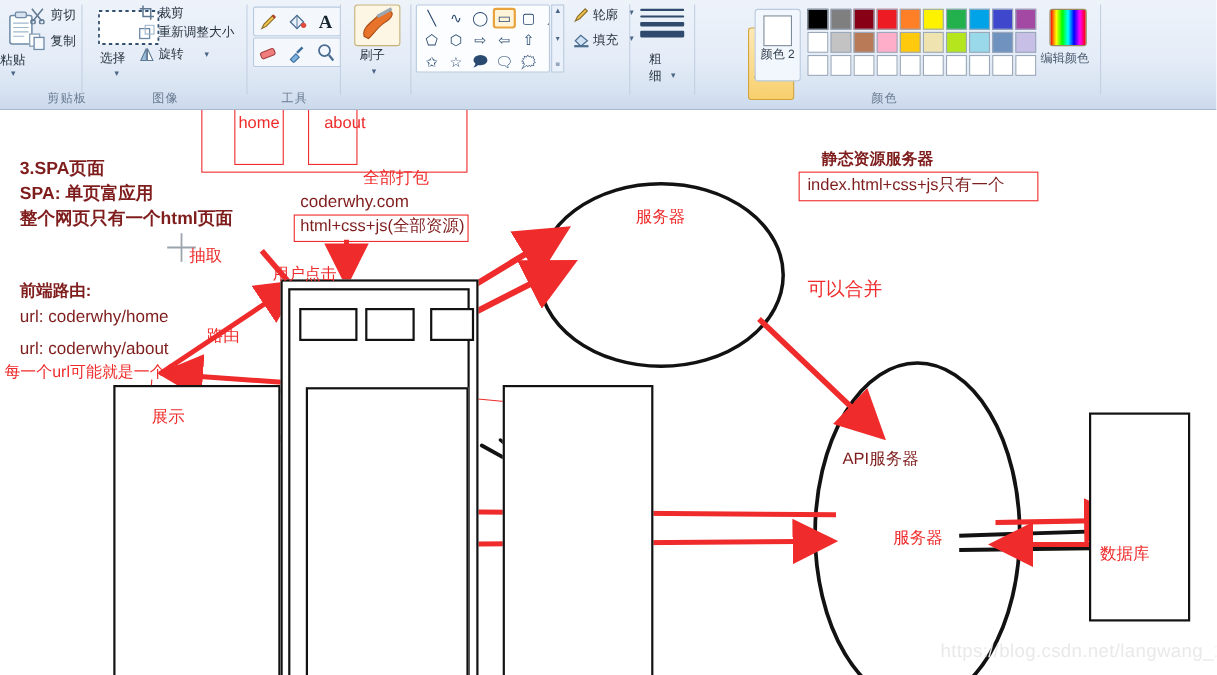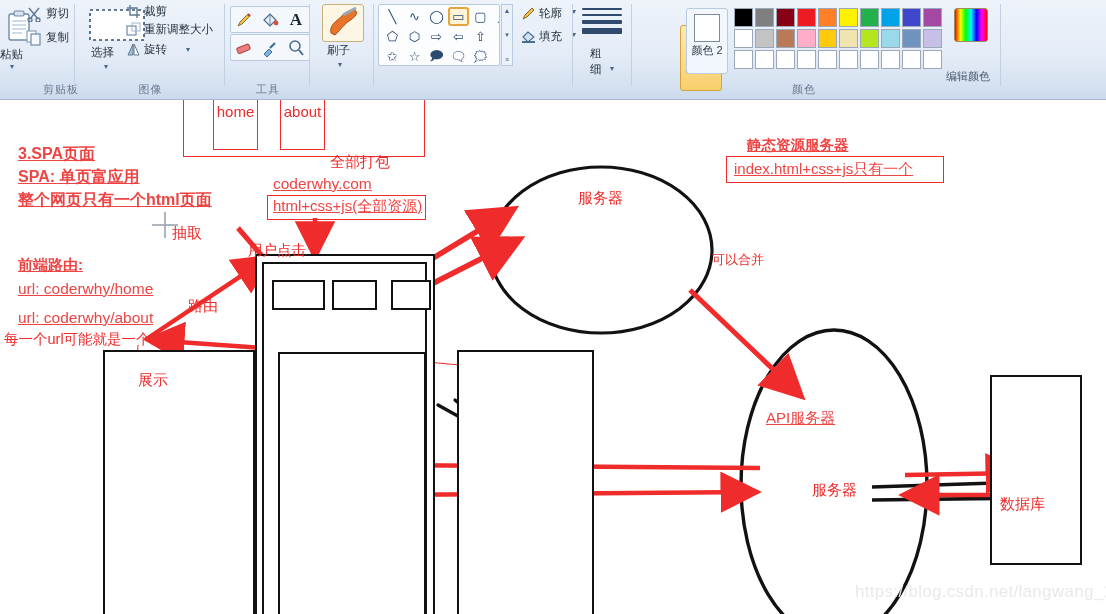--- a/index.html
+++ b/index.html
@@ -66,30 +66,30 @@
   .colcap{position:absolute;left:0;top:35px;width:100%;text-align:center;font-size:11px;color:#4a3a10;line-height:13px;}
   .colcap.plain{color:#33414f;}
 
   .swatches{position:absolute;}
   .sw{position:absolute;width:19px;height:19px;border:1px solid #9aa8ba;box-sizing:border-box;}
   .editcolor{
     position:absolute;width:34px;height:34px;border:1px solid #9a8c5f;border-radius:3px;
     background:linear-gradient(to right,#ff0000,#ffff00,#00ff00,#00ffff,#0000ff,#ff00ff,#ff0000);
     box-sizing:border-box;
   }
-  .editcolor-lbl{position:absolute;font-size:11px;color:#4a5a6e;white-space:nowrap;margin-top:24px;}
+  .editcolor-lbl{position:absolute;font-size:11px;color:#4a5a6e;white-space:nowrap;}
 
   
   .canvas{
     position:absolute;left:0;top:100px;width:1106px;height:514px;background:#ffffff;overflow:hidden;
   }
   .svgroot{position:absolute;left:0;top:0;width:1106px;height:614px;}
 
   .lbl{position:absolute;white-space:nowrap;line-height:1.25;}
-  .lbl.blk{color:#ef4444;text-decoration:underline;}
+  .lbl.blk{color:#7f1d1d;}
   .lbl.red{color:#ef2b2b;}
 
   .rbox{position:absolute;border:1.6px solid #ef2b2b;box-sizing:border-box;background:transparent;}
   .bbox{position:absolute;border:2.5px solid #121212;box-sizing:border-box;background:#fff;}
 
   .navlbl{
     position:absolute;color:#ef2b2b;font-size:15px;
     display:flex;align-items:center;justify-content:center;width:100%;height:100%;
   }
 
@@ -422,21 +422,21 @@
     <div class="bbox" style="left:103px;top:250px;width:152px;height:305px;"></div>
 
     <div class="bbox" style="left:457px;top:250px;width:137px;height:305px;"></div>
 
     <div class="bbox" style="left:990px;top:275px;width:92px;height:190px;"></div>
 
     <div class="rbox" style="left:183px;top:-45px;width:242px;height:102px;"></div>
     <div class="rbox" style="left:213px;top:-28px;width:45px;height:78px;">
       <span class="navlbl">home</span>
     </div>
-    <div class="rbox" style="left:280px;top:-28px;width:45px;height:78px;">
+    <div class="rbox" style="left:280px;top:-28px;width:45px;height:78px;padding-left:11px;">
       <span class="navlbl">about</span>
     </div>
 
     <div class="rbox" style="left:267px;top:95px;width:159px;height:25px;"></div>
     <div class="lbl blk" style="left:273px;top:97px;font-size:15px;">html+css+js(全部资源)</div>
     <div class="lbl blk" style="left:273px;top:74px;font-size:15.5px;">coderwhy.com</div>
 
     <div class="lbl blk" style="left:731px;top:36px;font-size:14.5px;font-weight:600;margin-left:16px;">静态资源服务器</div>
     <div class="rbox" style="left:726px;top:56px;width:218px;height:27px;"></div>
     <div class="lbl blk" style="left:734px;top:60px;font-size:15px;">index.html+css+js只有一个</div>
@@ -448,21 +448,21 @@
     <div class="lbl blk" style="left:18px;top:156px;font-size:15px;font-weight:600;">前端路由:</div>
     <div class="lbl blk" style="left:18px;top:179px;font-size:15.5px;">url: coderwhy/home</div>
     <div class="lbl blk" style="left:18px;top:208px;font-size:15.5px;">url: coderwhy/about</div>
     <div class="lbl red" style="left:4px;top:230px;font-size:14.5px;">每一个url可能就是一个组件</div>
 
     <div class="lbl red" style="left:330px;top:53px;font-size:15px;">全部打包</div>
     <div class="lbl red" style="left:172px;top:124px;font-size:15px;">抽取</div>
     <div class="lbl red" style="left:248px;top:141px;font-size:14.5px;">用户点击</div>
     <div class="lbl red" style="left:188px;top:197px;font-size:15px;">路由</div>
     <div class="lbl red" style="left:138px;top:271px;font-size:15px;">展示</div>
-    <div class="lbl red" style="left:712px;top:152px;font-size:13px;">可以合并</div>
+    <div class="lbl red" style="left:734px;top:152px;font-size:17px;">可以合并</div>
 
     <div class="lbl red" style="left:578px;top:89px;font-size:15px;">服务器</div>
     <div class="lbl blk" style="left:766px;top:309px;font-size:15px;">API服务器</div>
     <div class="lbl red" style="left:812px;top:381px;font-size:15px;">服务器</div>
     <div class="lbl red" style="left:1000px;top:395px;font-size:15px;">数据库</div>
 
     <div class="watermark" style="left:855px;top:482px;">https://blog.csdn.net/langwang_100</div>
   </div>
 </div>
 

